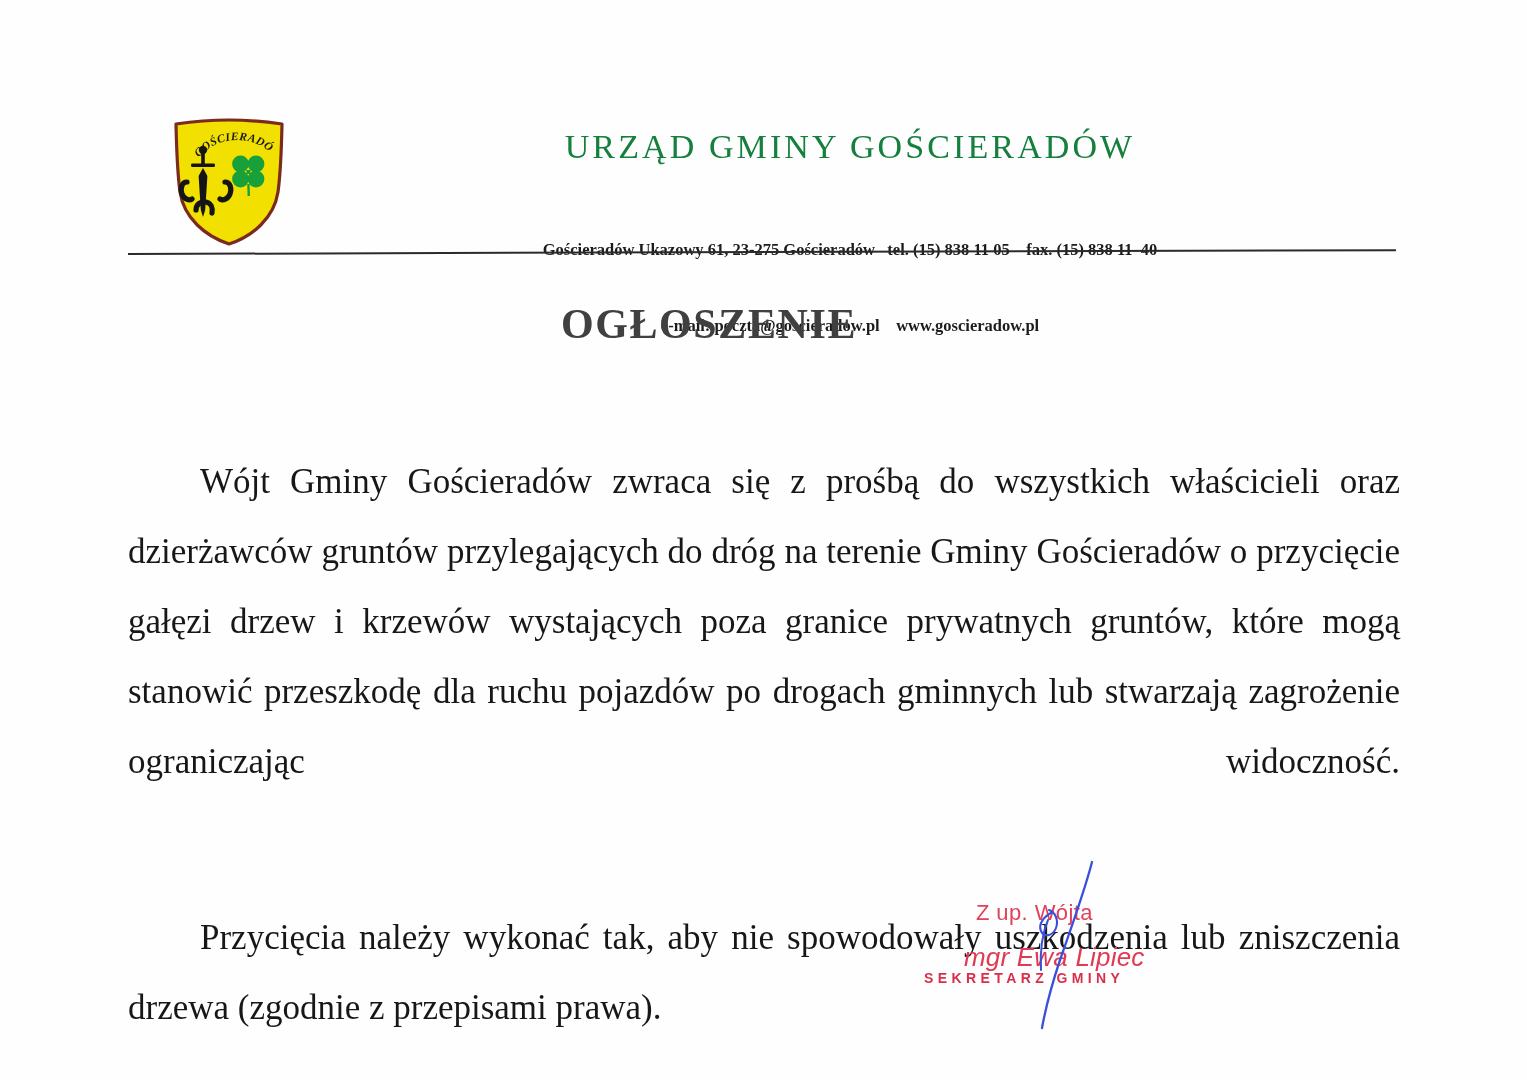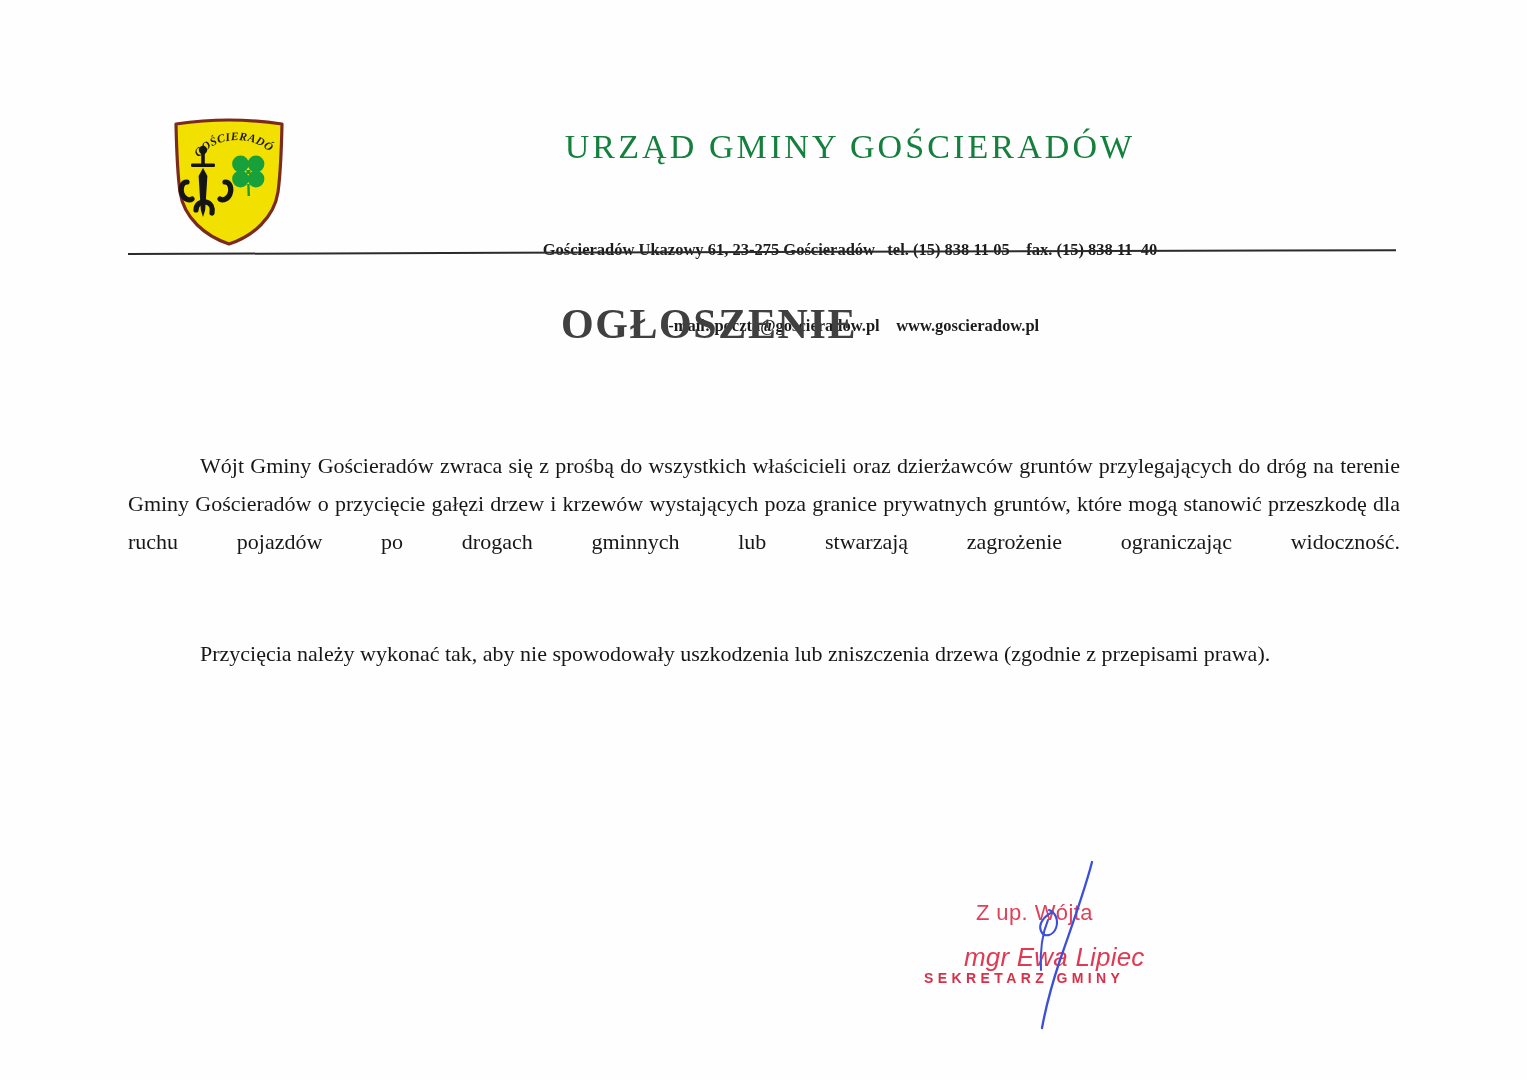--- a/index.html
+++ b/index.html
@@ -96,22 +96,22 @@
   
   .body-copy {
     position: absolute;
     left: 128px;
     top: 447px;
     width: 1272px;
   }
 
   .para {
     font-family: "Liberation Serif", "DejaVu Serif", serif;
-    font-size: 22px;
-    line-height: 38px;
+    font-size: 35px;
+    line-height: 70px;
     text-align: justify;
     text-justify: inter-word;
     color: #171717;
     margin: 0;
   }
   .para + .para {
     margin-top: 36px;
   }
   .para .indent {
     display: inline-block;

